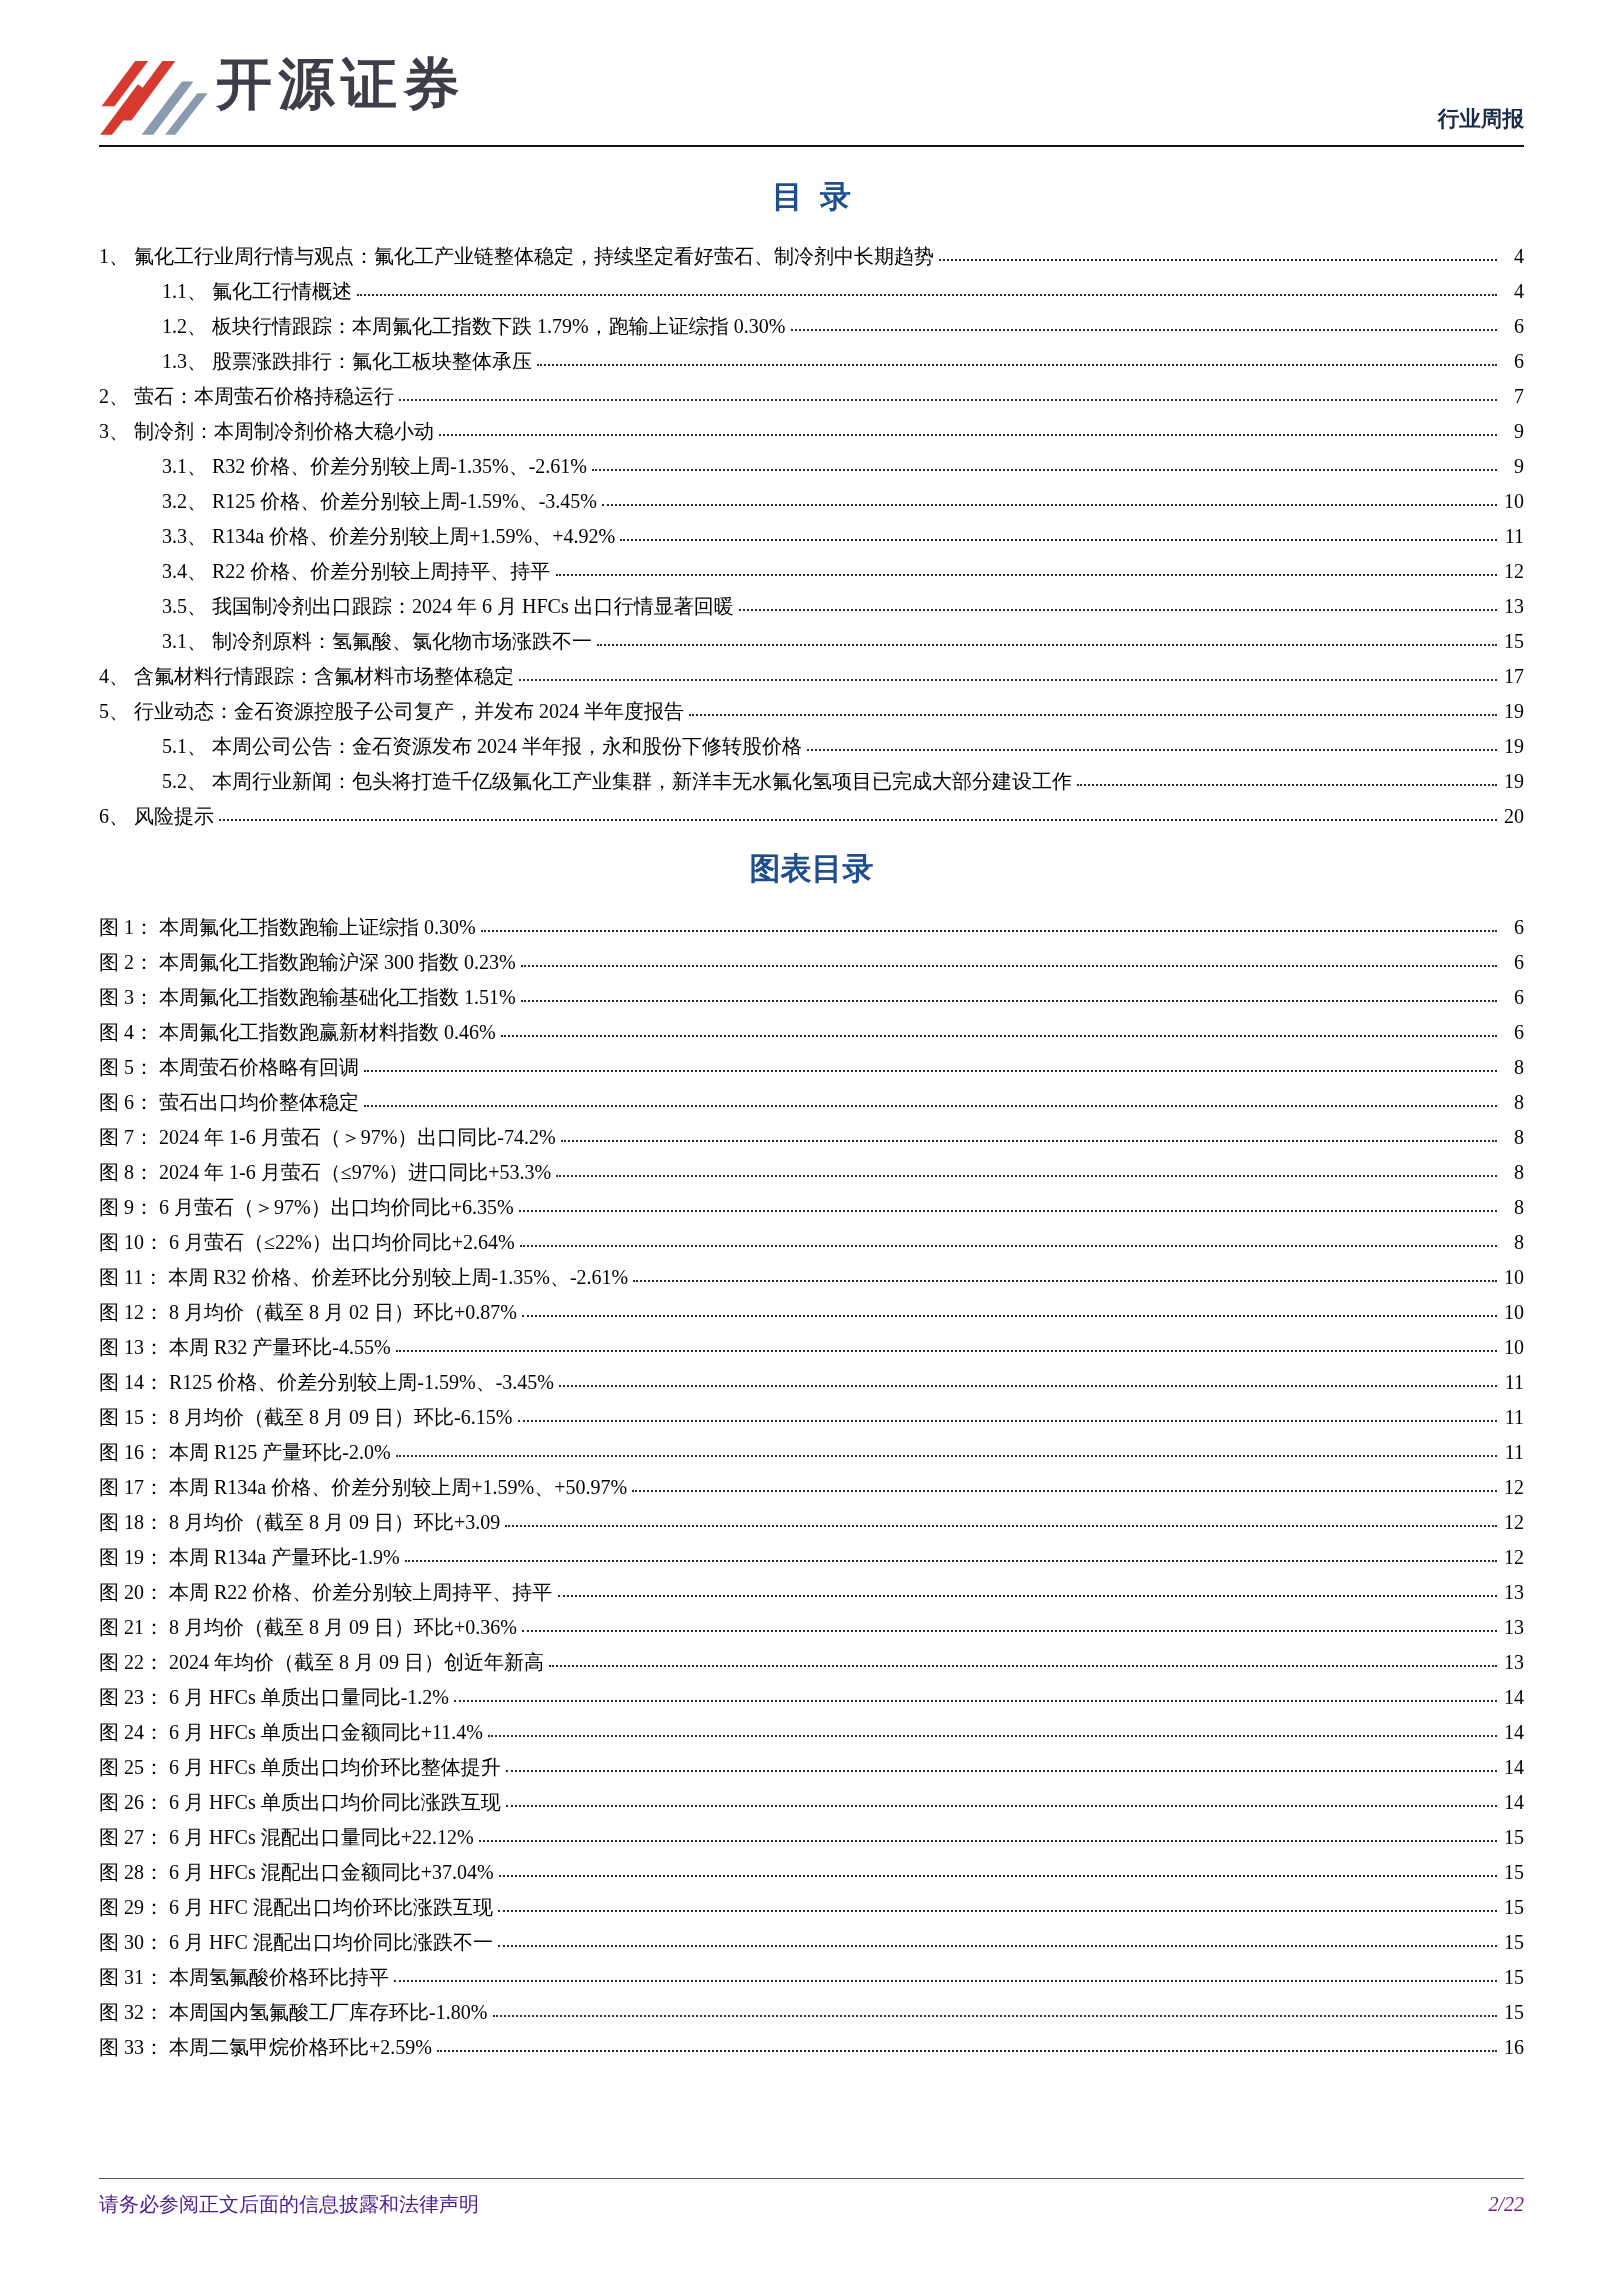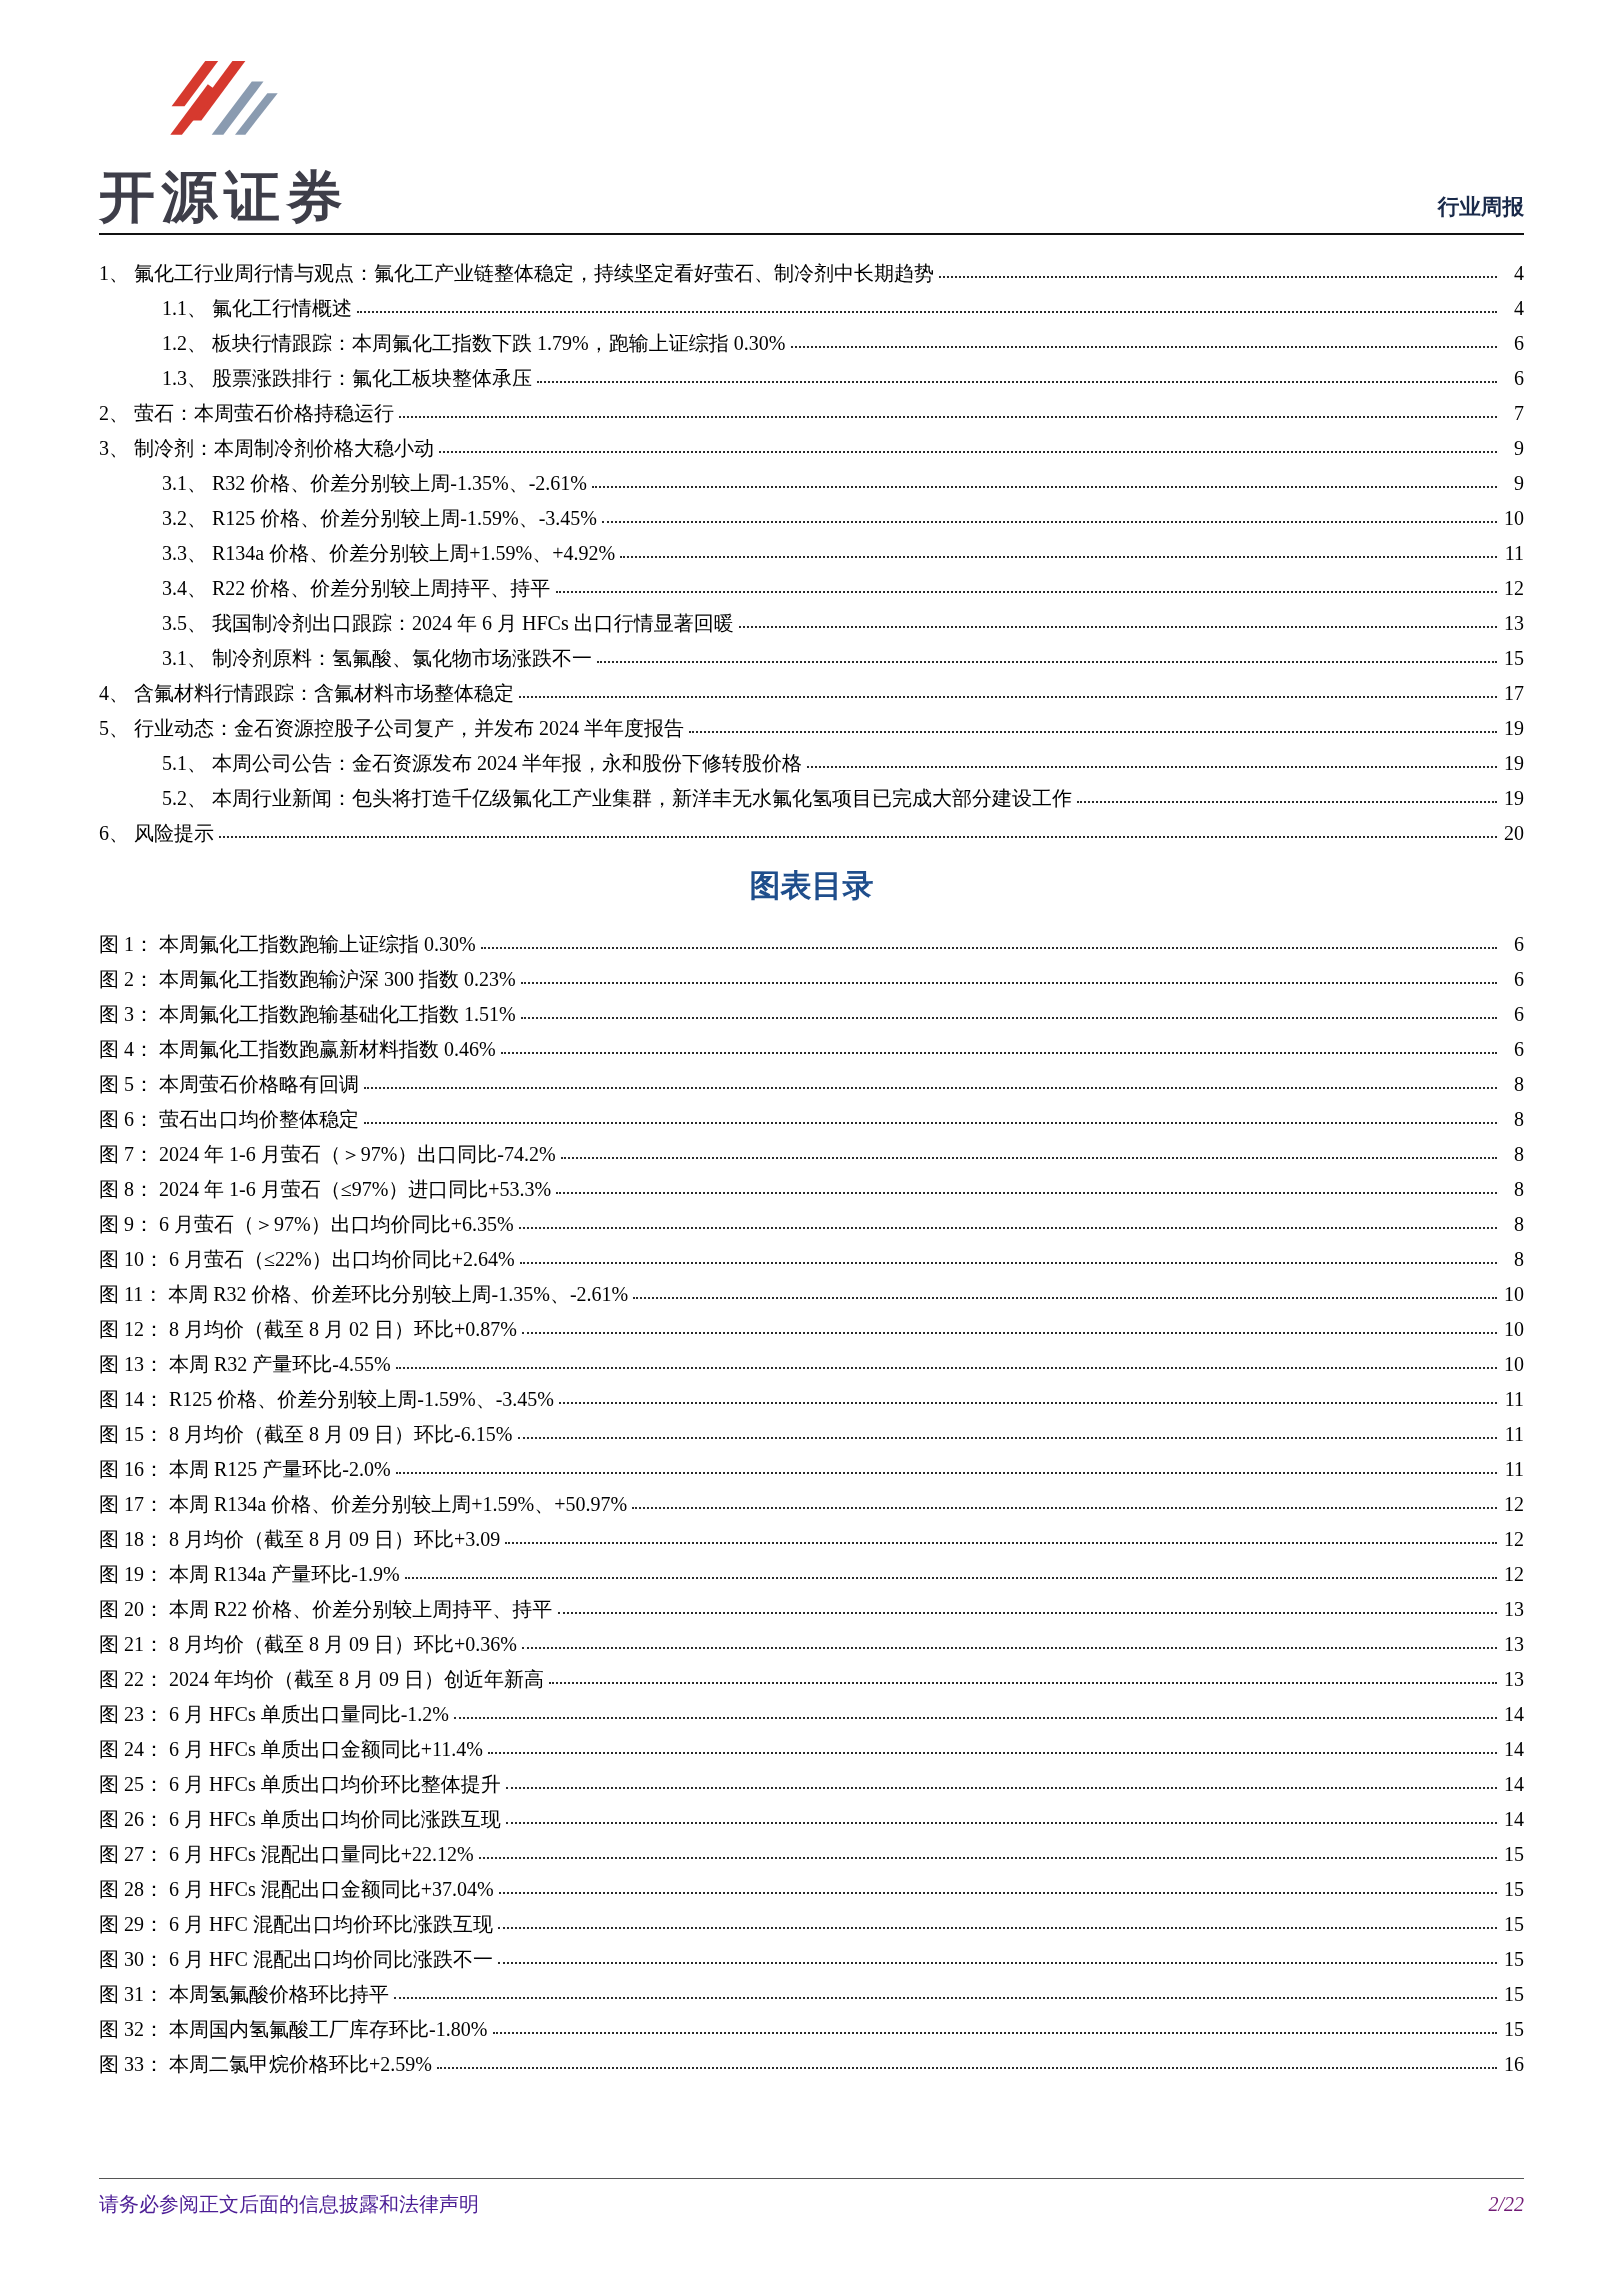--- a/index.html
+++ b/index.html
@@ -14,21 +14,21 @@
   }
   .content { padding: 0 99px; }
 
   
   .header {
     display: flex;
     justify-content: space-between;
     align-items: flex-end;
     padding-top: 56px;
   }
-  .logo { display: flex; align-items: center; gap: 32px; flex-direction: column; }
+  .logo { display: flex; gap: 7px; }
   .logo svg { width: 110px; height: 81px; display: block; }
   .logo-text {
     font-family: "Liberation Sans", "DejaVu Sans", sans-serif;
     font-weight: bold;
     font-size: 56px;
     color: #3e3e49;
     letter-spacing: 6.5px;
     line-height: 1;
   }
   .report-type {
@@ -108,20 +108,21 @@
           <path d="M66 120 L128 38 L146 38 L84 120 Z"></path>
           <path d="M102 120 L152 56 L168 56 L118 120 Z"></path>
         </g>
       </svg>
       <span class="logo-text">开源证券</span>
     </div>
     <div class="report-type">行业周报</div>
   </div>
   <hr class="header-rule">
 
+  <h1 class="section-title toc-title">目  录</h1>
   <div class="toc-list" id="toc-list">
       <div class="row">
         <span class="label">1、 氟化工行业周行情与观点：氟化工产业链整体稳定，持续坚定看好萤石、制冷剂中长期趋势</span>
         <span class="dots"></span>
         <span class="pagenum">4</span>
       </div>
       <div class="row indent">
         <span class="label">1.1、 氟化工行情概述</span>
         <span class="dots"></span>
         <span class="pagenum">4</span>

